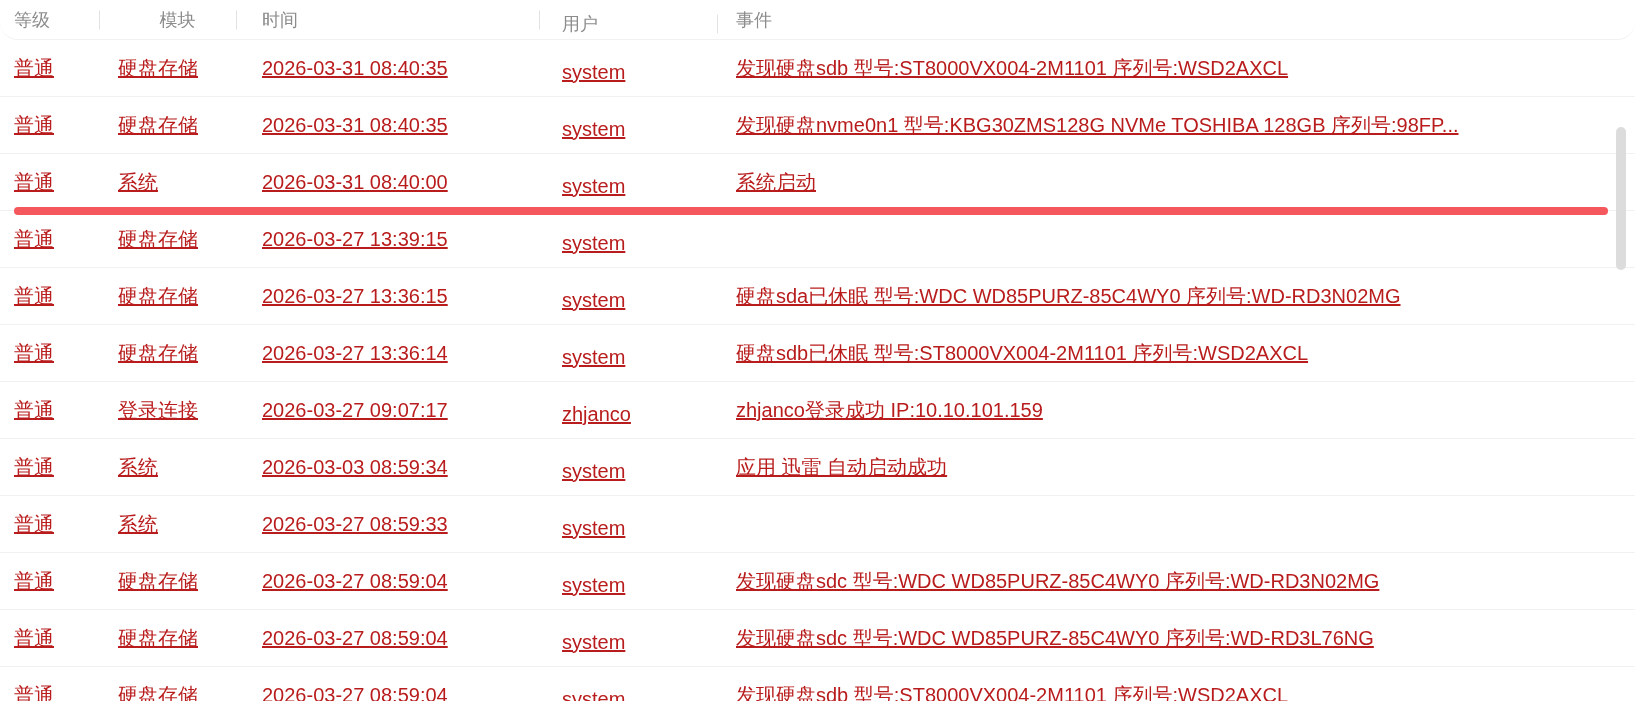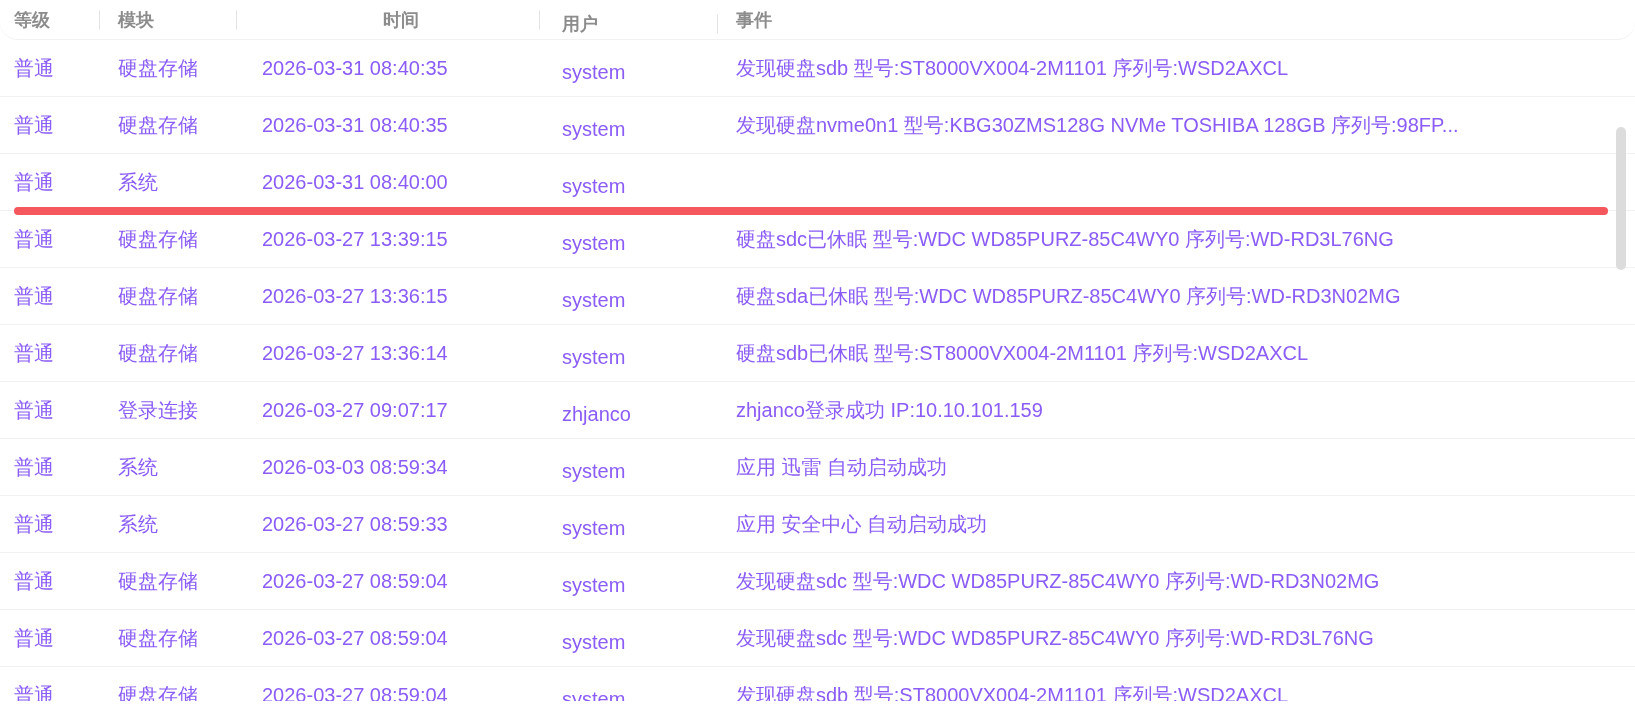--- a/index.html
+++ b/index.html
@@ -13,46 +13,47 @@
   .log-table { width: 1635px; }
   .grid-row {
     display: grid;
     grid-template-columns: 100px 137px 303px 178px 1fr;
     align-items: center;
   }
   .table-header {
     height: 40px;
     color: #8c8c8c;
     font-size: 18px;
-    font-weight: 700;
+    font-weight: 400;
     border-bottom: 1px solid #f1f1f1;
     border-radius: 18px;
   }
   .header-cell { position: relative; height: 100%; display: flex; align-items: center; overflow: hidden; white-space: nowrap; }
   .col-divider {
     position: absolute;
     right: 0;
     top: 50%;
     transform: translateY(-50%);
     width: 1px;
     height: 19px;
     background: #e3e3e3;
   }
   .rows-viewport { height: 661px; overflow: hidden; }
   .log-row {
     height: 57px;
     font-size: 20px;
-    color: #8b5cf6;
+    color: #b91c1c;
     border-bottom: 1px solid #f1f1f1;
     background: #ffffff;
+    text-decoration: underline;
   }
   .cell { overflow: hidden; white-space: nowrap; }
   .pad-level  { padding-left: 14px; }
-  .pad-module { padding-left: 18px; }
-  .pad-time   { padding-left: 25px; justify-content: center; }
+  .pad-module { padding-left: 18px; justify-content: center; }
+  .pad-time   { padding-left: 25px; }
   .pad-user   { padding-left: 22px; margin-top: 8px; }
   .pad-event  { padding-left: 18px; padding-right: 40px; }
   .unread-divider {
     position: absolute;
     left: 14px;
     top: 207px;
     width: 1594px;
     height: 8px;
     border-radius: 4px;
     background: #f4575c;
@@ -109,27 +110,27 @@
         <div class="cell pad-module">硬盘存储</div>
         <div class="cell pad-time">2026-03-31 08:40:35</div>
         <div class="cell pad-user">system</div>
         <div class="cell pad-event">发现硬盘nvme0n1 型号:KBG30ZMS128G NVMe TOSHIBA 128GB 序列号:98FP...</div>
       </div>
       <div class="grid-row log-row">
         <div class="cell pad-level">普通</div>
         <div class="cell pad-module">系统</div>
         <div class="cell pad-time">2026-03-31 08:40:00</div>
         <div class="cell pad-user">system</div>
+        <div class="cell pad-event">系统启动</div>
       </div>
       <div class="grid-row log-row">
         <div class="cell pad-level">普通</div>
         <div class="cell pad-module">硬盘存储</div>
         <div class="cell pad-time">2026-03-27 13:39:15</div>
         <div class="cell pad-user">system</div>
-        <div class="cell pad-event">硬盘sdc已休眠 型号:WDC WD85PURZ-85C4WY0 序列号:WD-RD3L76NG</div>
       </div>
       <div class="grid-row log-row">
         <div class="cell pad-level">普通</div>
         <div class="cell pad-module">硬盘存储</div>
         <div class="cell pad-time">2026-03-27 13:36:15</div>
         <div class="cell pad-user">system</div>
         <div class="cell pad-event">硬盘sda已休眠 型号:WDC WD85PURZ-85C4WY0 序列号:WD-RD3N02MG</div>
       </div>
       <div class="grid-row log-row">
         <div class="cell pad-level">普通</div>
@@ -150,21 +151,20 @@
         <div class="cell pad-module">系统</div>
         <div class="cell pad-time">2026-03-03 08:59:34</div>
         <div class="cell pad-user">system</div>
         <div class="cell pad-event">应用 迅雷 自动启动成功</div>
       </div>
       <div class="grid-row log-row">
         <div class="cell pad-level">普通</div>
         <div class="cell pad-module">系统</div>
         <div class="cell pad-time">2026-03-27 08:59:33</div>
         <div class="cell pad-user">system</div>
-        <div class="cell pad-event">应用 安全中心 自动启动成功</div>
       </div>
       <div class="grid-row log-row">
         <div class="cell pad-level">普通</div>
         <div class="cell pad-module">硬盘存储</div>
         <div class="cell pad-time">2026-03-27 08:59:04</div>
         <div class="cell pad-user">system</div>
         <div class="cell pad-event">发现硬盘sdc 型号:WDC WD85PURZ-85C4WY0 序列号:WD-RD3N02MG</div>
       </div>
       <div class="grid-row log-row">
         <div class="cell pad-level">普通</div>

